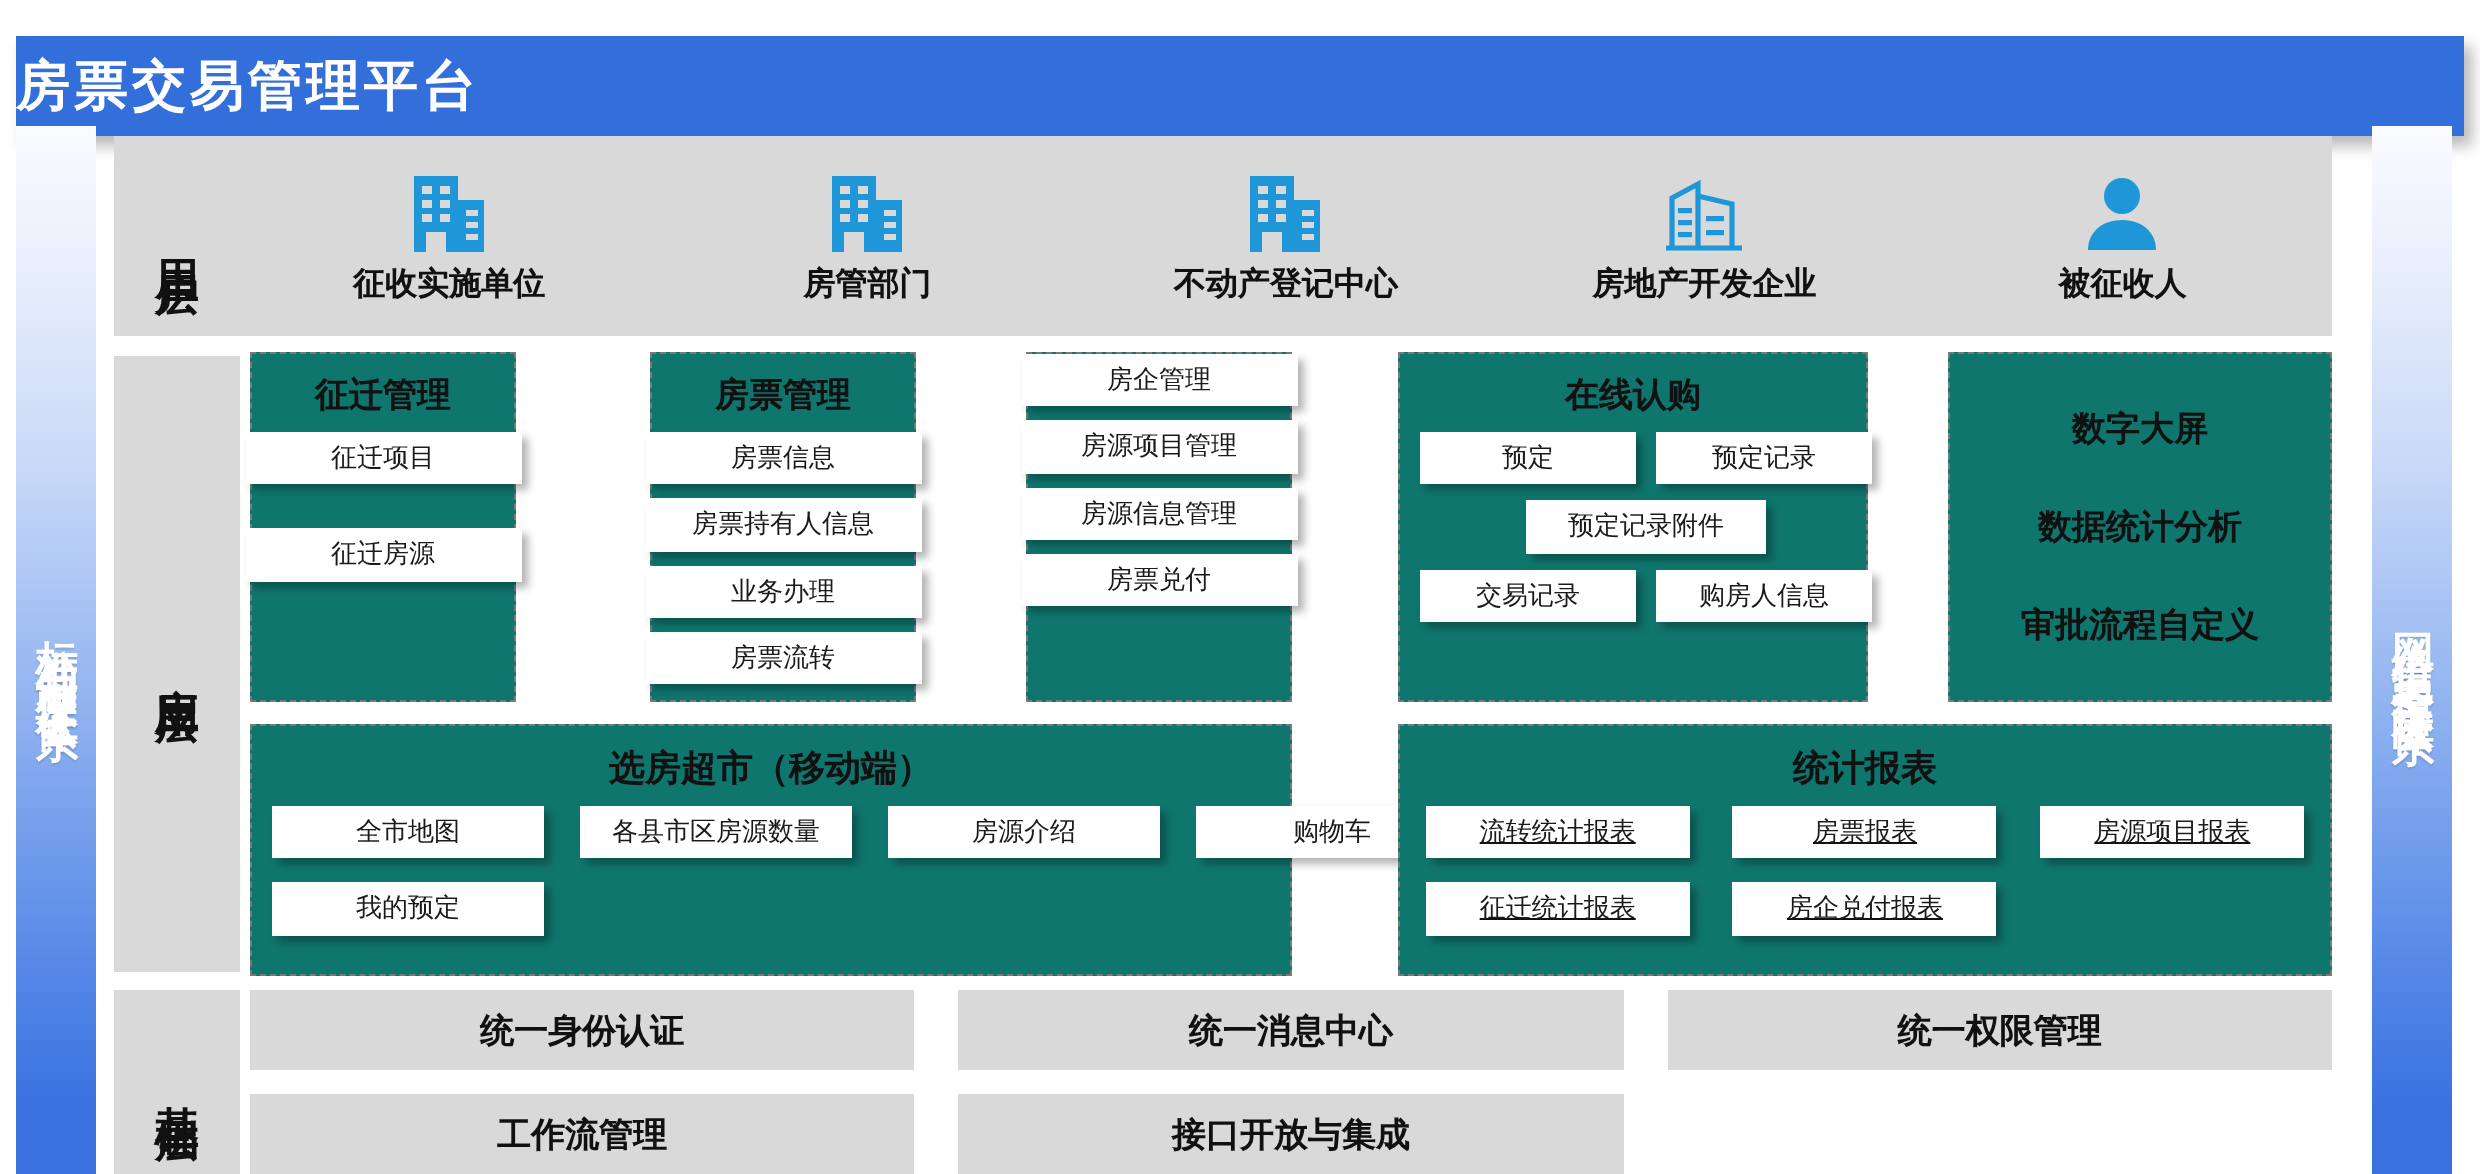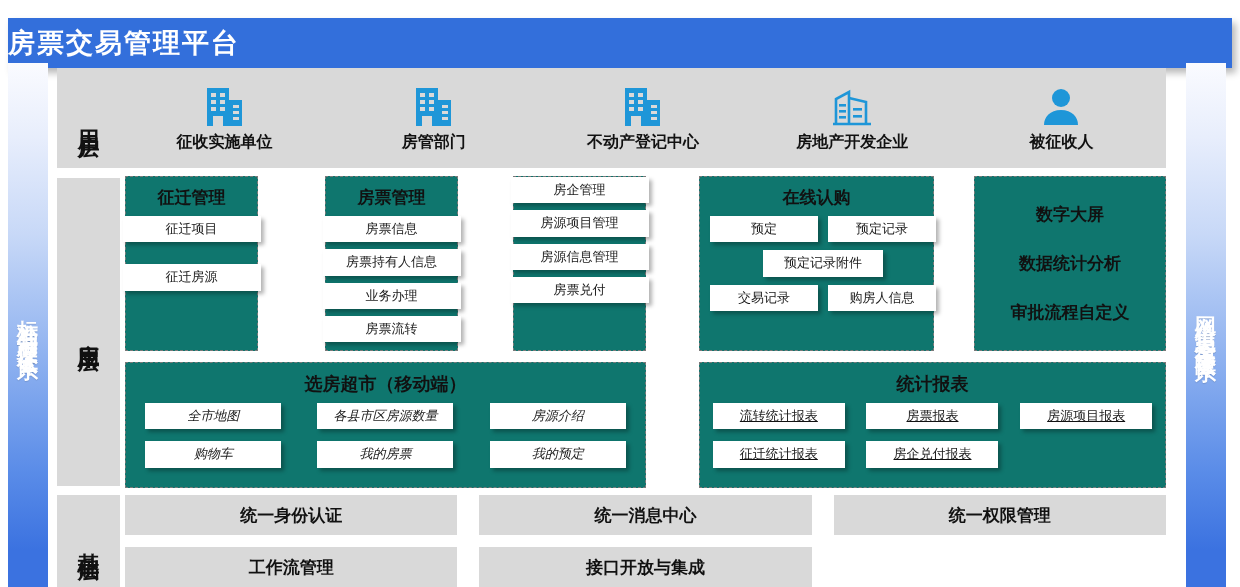--- a/index.html
+++ b/index.html
@@ -305,21 +305,21 @@
       <div class="card c-bigscreen">
         <div class="big-list">
           <div class="big-item">数字大屏</div>
           <div class="big-item">数据统计分析</div>
           <div class="big-item">审批流程自定义</div>
         </div>
       </div>
 
       <div class="card c-market">
         <div class="card-title" style="font-size:18px">选房超市（移动端）</div>
-        <div class="chips-grid" style="grid-template-columns:repeat(3,1fr);gap:12px 18px;font-style:italic;">
+        <div class="chips-grid" style="grid-template-columns:repeat(5,1fr);gap:12px 18px;">
           <div class="chip" style="min-width:116px">全市地图</div>
           <div class="chip" style="min-width:116px">各县市区房源数量</div>
           <div class="chip" style="min-width:116px">房源介绍</div>
           <div class="chip" style="min-width:116px">购物车</div>
           <div class="chip" style="min-width:116px">我的房票</div>
           <div class="chip" style="min-width:116px">我的预定</div>
         </div>
       </div>
 
       <div class="card c-report">

